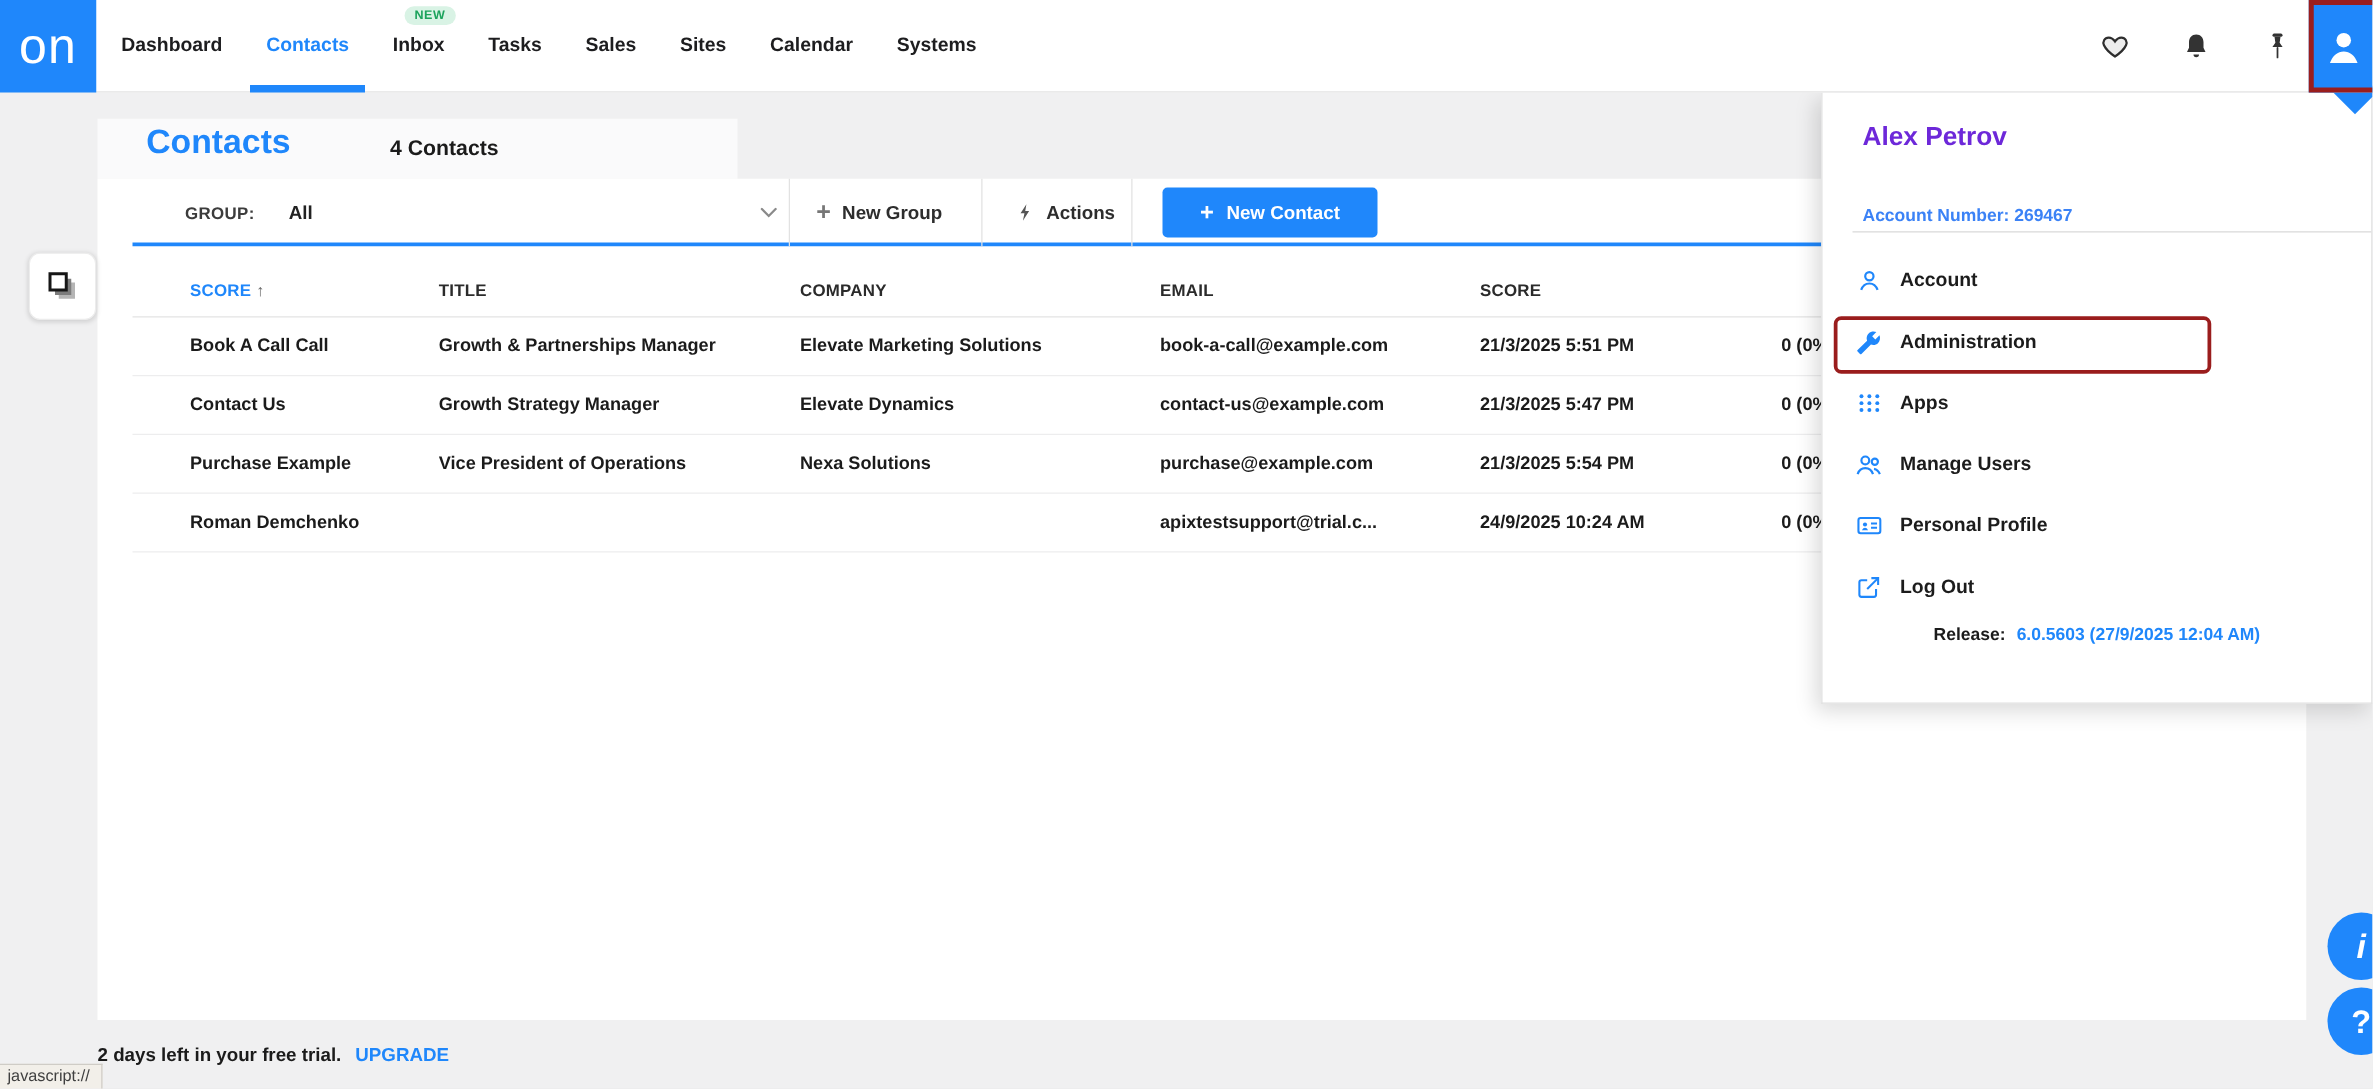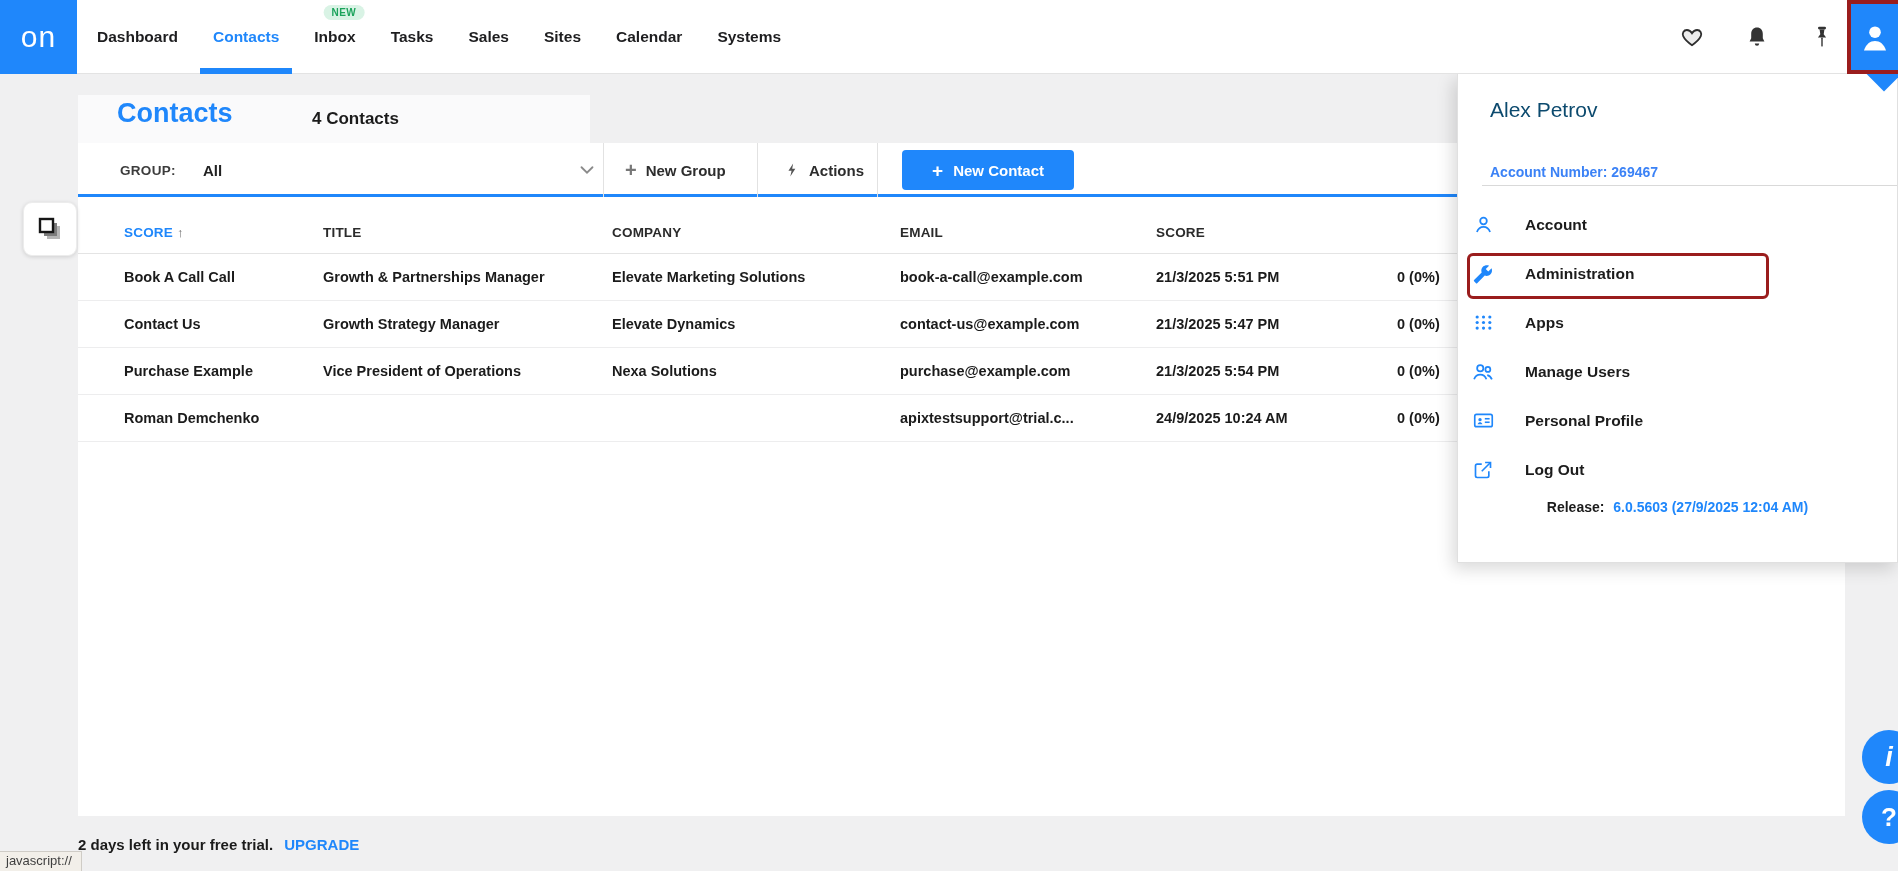--- a/index.html
+++ b/index.html
@@ -1,38 +1,38 @@
 <!DOCTYPE html>
 <html><head>
 <meta charset="utf-8">
 <style>
   html,body{margin:0;padding:0;background:#e9e9ea;}
   *{box-sizing:border-box;font-family:"Liberation Sans","DejaVu Sans",sans-serif;}
   .screen{position:relative;width:1898px;height:871px;overflow:hidden;background:#f0f0f1;}
 
   
   .navbar{position:absolute;left:0;top:0;width:1898px;height:74px;background:#fff;border-bottom:1px solid #e3e3e3;z-index:30;}
-  .logo{position:absolute;left:0;top:0;width:77px;height:74px;background:#1f87fb;color:#fff;display:flex;align-items:center;justify-content:center;font-size:30px;font-weight:400;letter-spacing:1px;}
+  .logo{position:absolute;left:0;top:0;width:77px;height:74px;background:#1f87fb;color:#fff;display:flex;align-items:center;justify-content:center;font-size:40px;font-weight:400;letter-spacing:1px;}
   .nav-items{position:absolute;left:97px;top:0;height:74px;display:flex;gap:35px;}
   .nav-item{height:74px;display:flex;align-items:center;position:relative;font-size:15.5px;font-weight:700;color:#1d1d1f;cursor:pointer;white-space:nowrap;}
   .nav-item.active{color:#1f87fb;}
   .nav-item.active::after{content:"";position:absolute;left:-13px;right:-13px;bottom:0;height:6px;background:#1f87fb;}
   .nav-badge{position:absolute;top:5px;left:50%;transform:translateX(-28%);background:#d9f3e5;color:#1ca35c;font-size:10px;font-weight:700;padding:2px 8px;border-radius:9px;letter-spacing:.4px;}
   .nav-icons{position:absolute;left:1680px;top:0;height:74px;display:flex;align-items:center;gap:41px;z-index:31;}
   .nav-icons .icn{width:24px;height:24px;display:inline-flex;cursor:pointer;}
   .avatar-box{position:absolute;left:1847px;top:0;width:56px;height:74px;background:#1f87fb;border:4px solid #9a1d1d;display:flex;align-items:center;justify-content:center;z-index:32;cursor:pointer;}
   .diamond{position:absolute;left:1871px;top:60px;width:26px;height:26px;background:#1f87fb;transform:rotate(45deg);z-index:25;}
 
   
   .title-bg{position:absolute;left:78px;top:95px;width:512px;height:48px;background:#fafafb;}
   .page-title{position:absolute;left:117px;top:98px;font-size:27px;font-weight:700;color:#1f87fb;z-index:2;}
   .page-count{position:absolute;left:312px;top:109px;font-size:17px;font-weight:700;color:#1b1b1b;z-index:2;}
 
   
-  .card{position:absolute;left:78px;top:143px;width:1767px;height:673px;background:#fff;z-index:1;}
+  .card{position:absolute;left:78px;top:143px;width:1767px;height:673px;background:#fff;z-index:1;padding-left:28px;}
   .toolbar{position:relative;height:54px;border-bottom:3px solid #1f87fb;}
   .tb-divider{position:absolute;top:0;width:1px;height:54px;background:#e2e2e2;}
   .group-label{position:absolute;left:42px;top:0;height:54px;display:flex;align-items:center;font-size:13.5px;font-weight:700;color:#3c3c3c;letter-spacing:.3px;}
   .group-value{position:absolute;left:125px;top:0;height:54px;display:flex;align-items:center;font-size:15px;font-weight:600;color:#222;cursor:pointer;}
   .group-chevron{position:absolute;left:498px;top:16px;width:22px;height:22px;cursor:pointer;}
   .tb-btn{position:absolute;top:0;height:54px;display:flex;align-items:center;gap:9px;font-size:15px;font-weight:600;color:#2d2d2d;cursor:pointer;}
   .tb-btn .plus{color:#777;font-size:20px;font-weight:600;line-height:1;}
   .btn-new-contact{position:absolute;left:824px;top:7px;width:172px;height:40px;background:#1f87fb;border-radius:4px;color:#fff;display:flex;align-items:center;justify-content:center;gap:10px;font-size:15px;font-weight:700;cursor:pointer;}
   .btn-new-contact .plus{color:#fff;font-size:19px;font-weight:700;line-height:1;}
 
@@ -41,25 +41,25 @@
   .th.sorted{color:#1f87fb;}
   .th .arrow{color:#6d6d6d;font-weight:400;margin-left:4px;font-size:13px;}
   .trow{display:grid;grid-template-columns:199px 289px 288px 256px 241px 1fr;padding-left:46px;height:47px;align-items:center;border-bottom:1px solid #ededee;font-size:14.5px;font-weight:600;color:#1b1b1b;cursor:pointer;}
   .trow .cell{white-space:nowrap;overflow:hidden;text-overflow:ellipsis;padding-right:18px;}
 
   
   .float-btn{position:absolute;left:23px;top:202px;width:54px;height:54px;background:#fff;border:1px solid #ececec;border-radius:9px;box-shadow:0 1px 4px rgba(0,0,0,.14);display:flex;align-items:center;justify-content:center;z-index:5;cursor:pointer;}
 
   
   .dropdown{position:absolute;left:1457px;top:74px;width:441px;height:489px;background:#fff;border:1px solid #e0e0e0;border-top:none;box-shadow:-4px 6px 16px rgba(0,0,0,.15);z-index:20;}
-  .dd-name{position:absolute;left:32px;top:24px;font-size:21px;font-weight:400;color:#0c4a6e;}
+  .dd-name{position:absolute;left:32px;top:24px;font-size:21px;font-weight:700;color:#6d28d9;}
   .dd-account{position:absolute;left:32px;top:64px;font-size:14px;font-weight:600;color:#3b82f6;margin-top:26px;}
   .dd-divider{position:absolute;left:24px;right:0;top:111px;height:1px;background:#d9d9d9;}
   .menu-list{position:absolute;left:0;top:126px;width:100%;}
-  .menu-item{position:relative;height:49px;display:flex;align-items:center;padding-left:14px;gap:31px;cursor:pointer;}
+  .menu-item{position:relative;height:49px;display:flex;align-items:center;padding-left:26px;gap:14px;cursor:pointer;}
   .mi-icon{width:22px;height:22px;display:inline-flex;align-items:center;justify-content:center;flex:none;}
   .mi-label{font-size:15.5px;font-weight:700;color:#1c1c1c;}
   .menu-item.highlighted::before{content:"";position:absolute;left:9px;top:4px;width:296px;height:40px;border:3px solid #9a1d1d;border-radius:6px;}
   .dd-release{position:absolute;left:0;top:425px;width:100%;text-align:center;font-size:14px;font-weight:700;color:#1b1b1b;}
   .dd-release .rel-link{color:#1f87fb;margin-left:5px;cursor:pointer;}
 
   
   .trial-line{position:absolute;left:78px;top:836px;font-size:15px;font-weight:600;color:#1b1b1b;z-index:3;}
   .trial-line .upgrade{color:#1f87fb;font-weight:700;margin-left:7px;cursor:pointer;}
   .status-tooltip{position:absolute;left:0;top:851px;height:32px;background:#f2efe9;border:1px solid #cfccc6;border-left:none;border-bottom:none;padding:1px 9px 0 6px;font-size:13px;color:#3f3f3f;z-index:40;}

